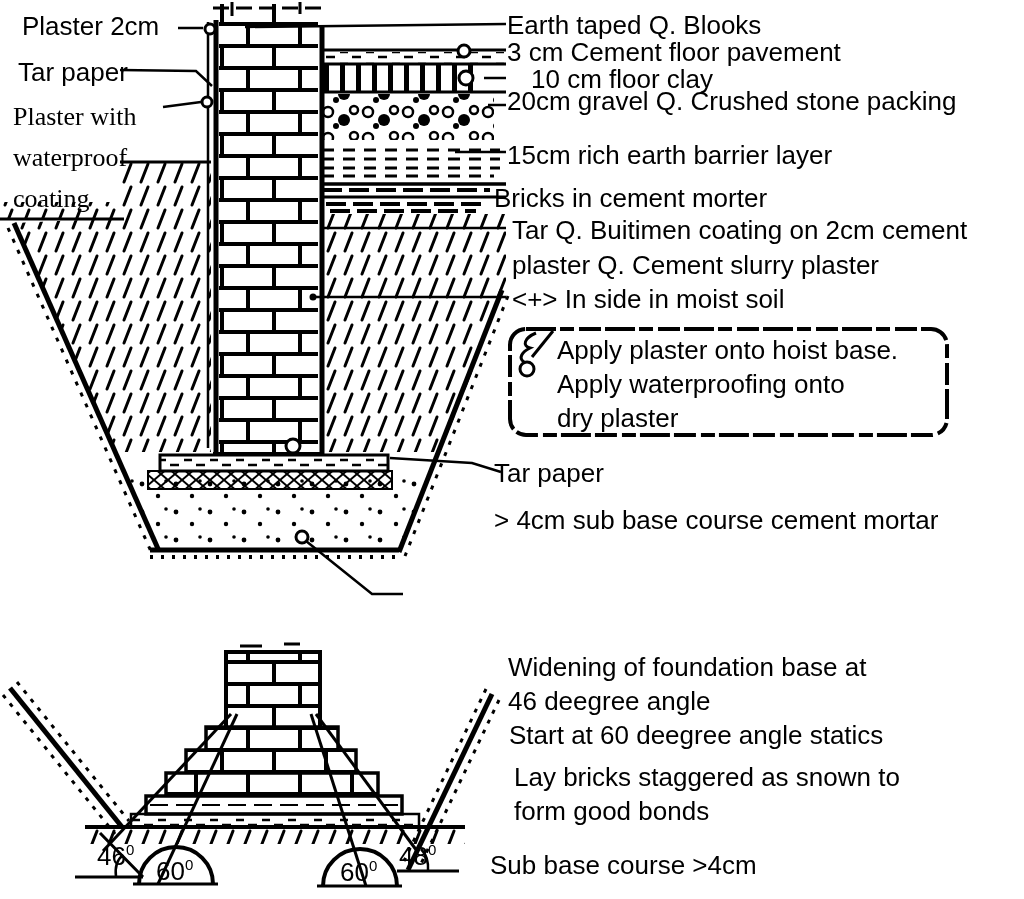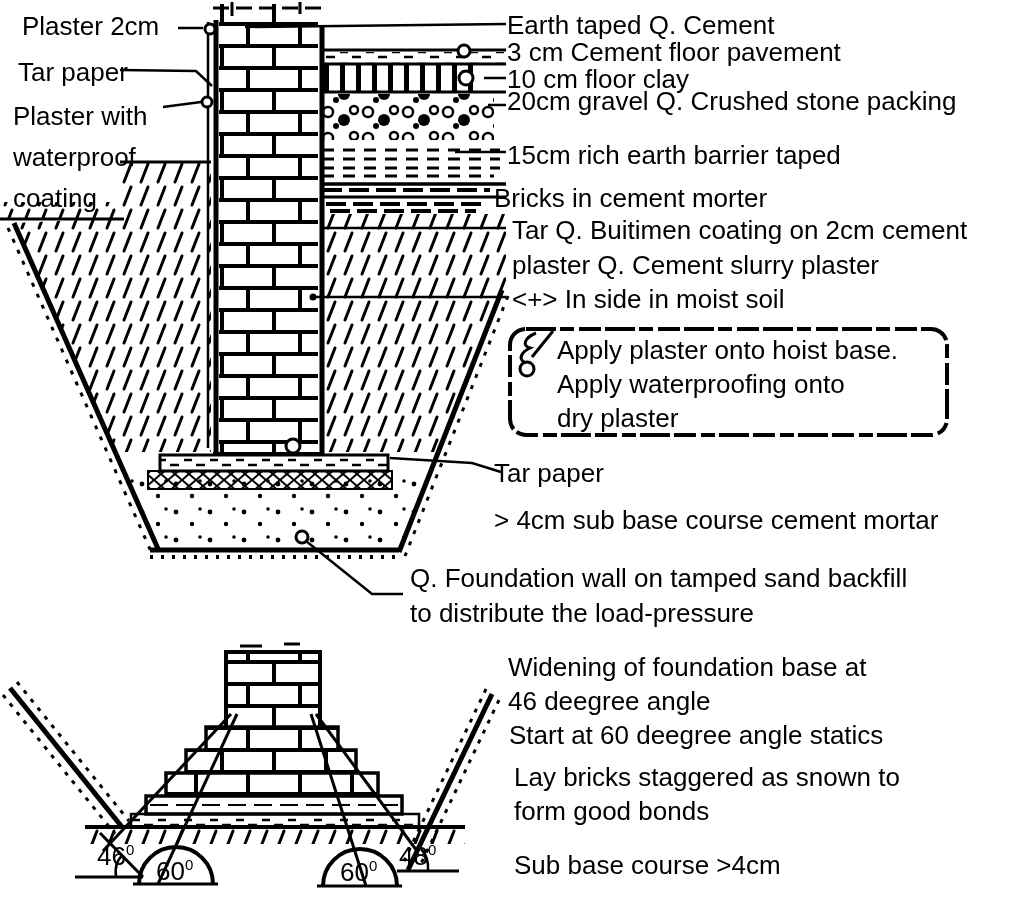--- a/index.html
+++ b/index.html
@@ -5,21 +5,21 @@
   html,body{margin:0;padding:0;background:#fff;}
   .stage{
     position:relative;width:1024px;height:899px;background:#fff;
     font-family:"Liberation Sans", sans-serif;color:#000;overflow:hidden;border-radius:11px;
   }
   .stage svg{position:absolute;left:0;top:0;}
   .lbl{
     position:absolute;font-size:26px;line-height:1.3;white-space:pre-line;
     color:#000;
   }
-  .lh-tall{line-height:1.58;}
+  .lh-tall{line-height:1.58;font-family:Liberation Serif, serif;}
   .lh-med{line-height:1.35;}
   .ang{position:absolute;font-size:26px;}
   .ang sup{font-size:15px;line-height:0;}
 </style>
 </head>
 <body>
 
 <div class="stage">
 
   <svg width="1024" height="899" viewBox="0 0 1024 899">
@@ -175,42 +175,40 @@
       </g>
     </g>
   </svg>
 
   <div class="lbl" style="left:22px;top:10px">Plaster 2cm</div>
   <div class="lbl" style="left:18px;top:56px">Tar paper</div>
   <div class="lbl lh-tall" style="left:13px;top:96px">Plaster with
 waterproof
 coating</div>
 
-  <div class="lbl" style="left:507px;top:9px">Earth taped  Q. Cement</div>
+  <div class="lbl" style="left:507px;top:9px">Earth taped  Q. Blooks</div>
   <div class="lbl" style="left:507px;top:36px">3 cm Cement floor pavement</div>
-  <div class="lbl" style="left:507px;top:63px">10 cm floor clay</div>
+  <div class="lbl" style="left:531px;top:63px">10 cm floor clay</div>
   <div class="lbl" style="left:507px;top:85px">20cm gravel  Q. Crushed stone packing</div>
-  <div class="lbl" style="left:507px;top:139px">15cm rich earth barrier taped</div>
+  <div class="lbl" style="left:507px;top:139px">15cm rich earth barrier layer</div>
   <div class="lbl" style="left:494px;top:182px">Bricks in cement morter</div>
   <div class="lbl lh-med" style="left:512px;top:213px">Tar  Q. Buitimen coating on 2cm cement
 plaster Q. Cement slurry plaster</div>
   <div class="lbl" style="left:557px;top:334px">Apply plaster onto hoist base.
 Apply waterproofing onto
 dry plaster</div>
   <div class="lbl" style="left:512px;top:283px">&lt;+&gt; In side in moist soil</div>
   <div class="lbl" style="left:494px;top:457px">Tar paper</div>
   <div class="lbl" style="left:494px;top:504px">&gt; 4cm  sub base course cement mortar</div>
-  <div class="lbl lh-med" style="left:410px;top:561px">Q. Foundation wall on tamped sand backfill
-to distribute the load-pressure</div>
 
   <div class="lbl" style="left:508px;top:651px">Widening of foundation base at
 46 deegree angle</div>
   <div class="lbl" style="left:509px;top:719px">Start at 60 deegree angle statics</div>
   <div class="lbl" style="left:514px;top:761px">Lay bricks staggered as snown to
 form good bonds</div>
-  <div class="lbl" style="left:514px;top:849px">Sub base course &gt;4cm</div>
+  <div class="lbl" style="left:490px;top:849px">Sub base course &gt;4cm</div>
 
   <div class="ang" style="left:97px;top:841px"><span>46</span><sup>0</sup></div>
   <div class="ang" style="left:156px;top:856px"><span>60</span><sup>0</sup></div>
   <div class="ang" style="left:340px;top:857px"><span>60</span><sup>0</sup></div>
   <div class="ang" style="left:399px;top:841px"><span>48</span><sup>0</sup></div>
 
 </div>
 
 </body></html>

